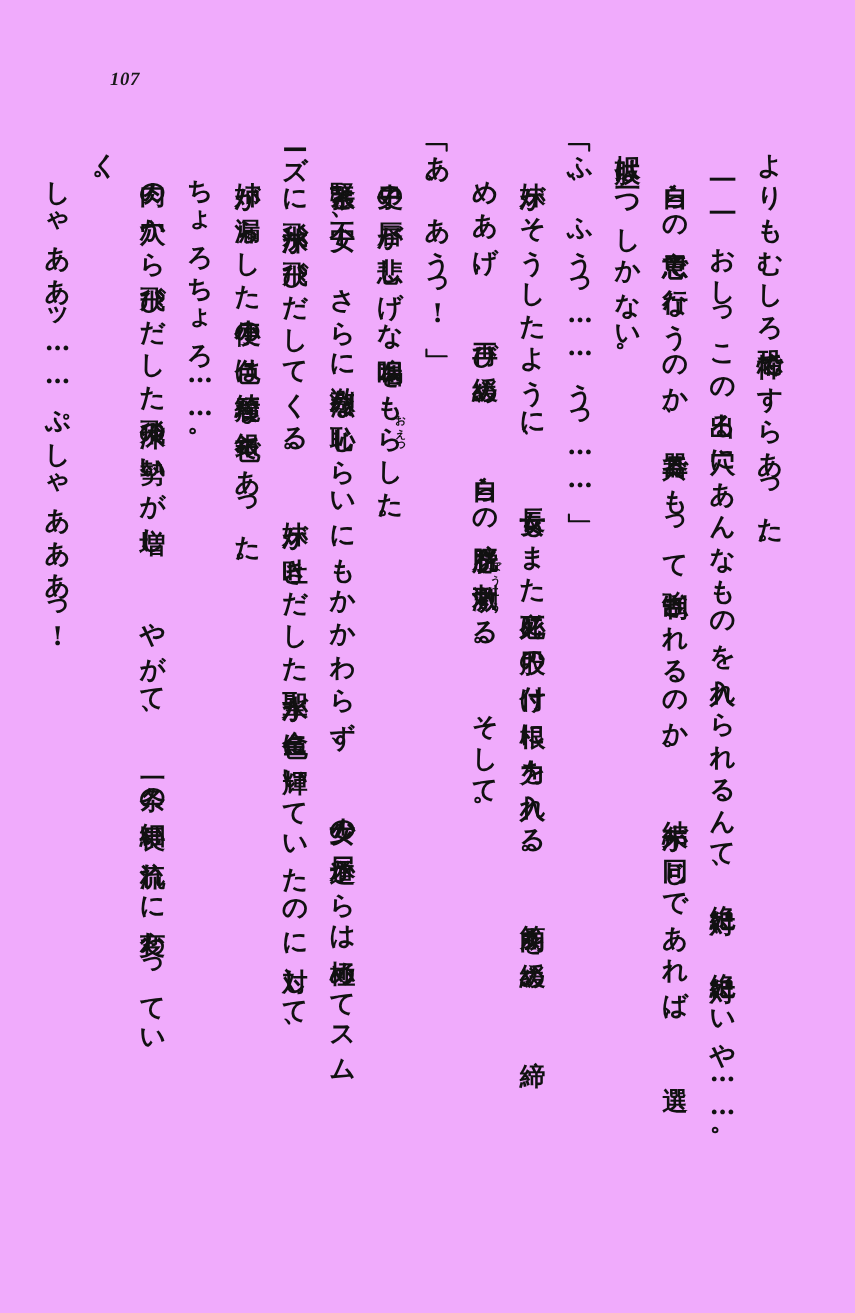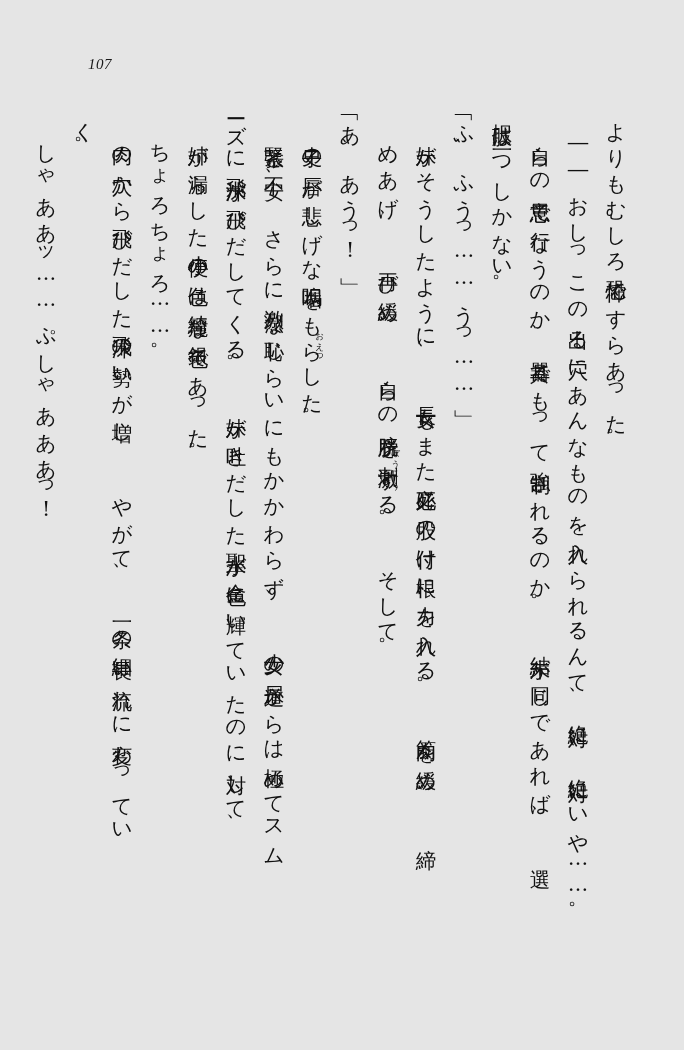--- a/index.html
+++ b/index.html
@@ -12,21 +12,22 @@
     background: #ffffff;
     font-family: "Liberation Serif", "DejaVu Serif", serif;
     overflow: hidden;
     position: relative;
   }
   .page {
     position: relative;
     width: 684px;
     height: 1050px;
     box-sizing: border-box;
-    background: #e5e5e5;
+    background: #f0abfc;
+    font-weight: bold;
   }
   .page-number {
     position: absolute;
     top: 56px;
     left: 88px;
     font-size: 15px;
     font-style: italic;
     color: #1a1a1a;
     letter-spacing: 0.5px;
     font-family: "Liberation Serif", "DejaVu Serif", serif;

